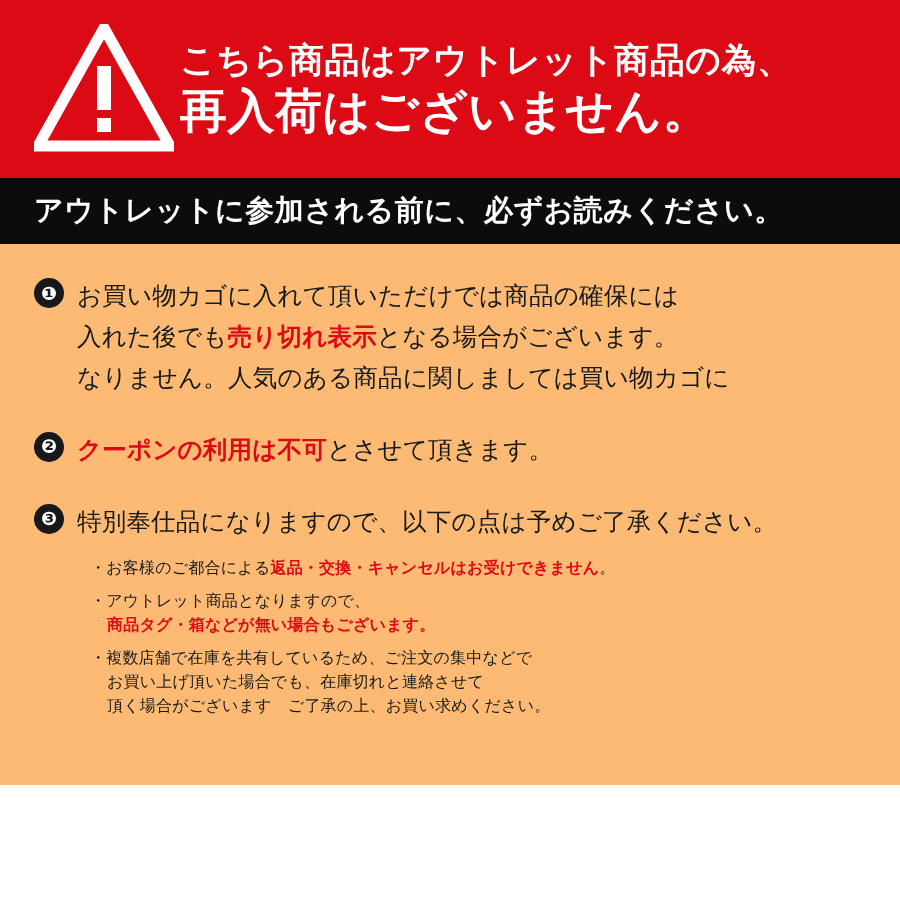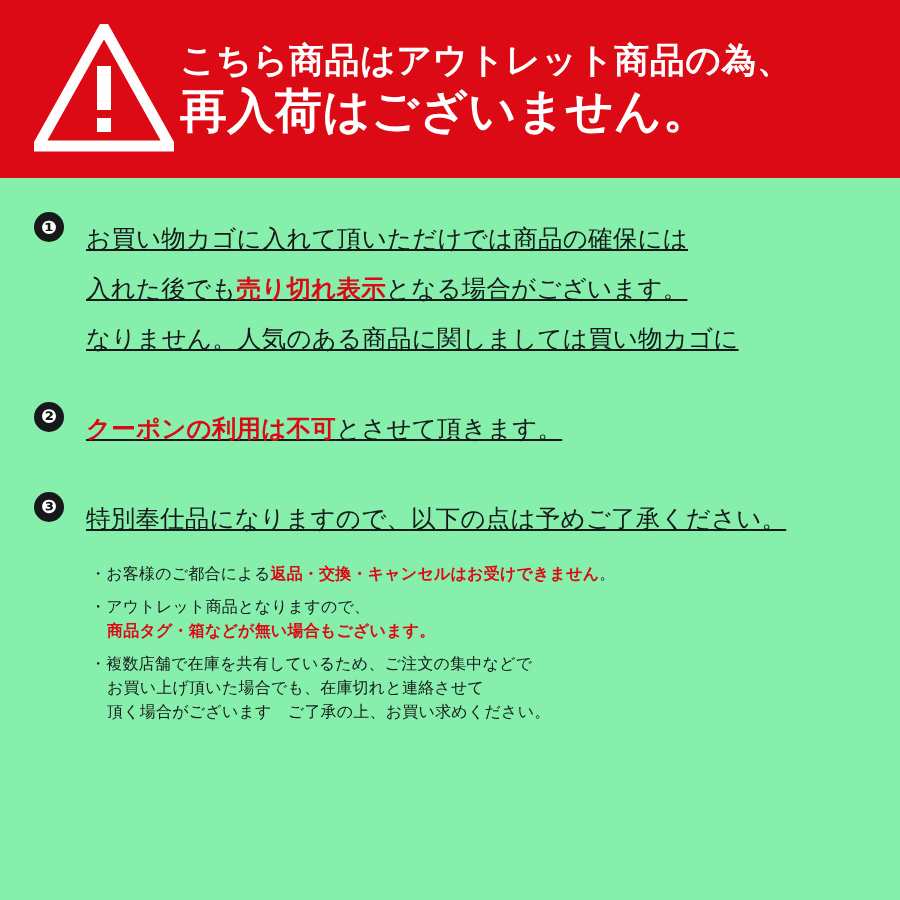--- a/index.html
+++ b/index.html
@@ -10,23 +10,23 @@
   body {
     width: 900px;
     height: 900px;
     background: #ffffff;
     font-family: "Liberation Sans", "DejaVu Sans", sans-serif;
     overflow: hidden;
   }
 
   .page {
     width: 900px;
-    height: 900px;
+    height: 785px;
     position: relative;
-    background: #86efac;
+    background: #fdba74;
   }
 
   
   .banner {
     background: #dc0a14;
     height: 178px;
     display: flex;
     align-items: center;
     padding: 0 18px 0 34px;
   }
@@ -95,21 +95,21 @@
     align-items: center;
     justify-content: center;
     margin-right: 10px;
     margin-top: 4px;
   }
   .item-body {
     font-size: 24.5px;
     line-height: 1.55;
     letter-spacing: 0.2px;
   }
-  .item-body p { margin: 12px; text-decoration: underline; }
+  .item-body p { margin: 3px; }
   .red { color: #dc0a14; font-weight: bold; }
 
   .item3 { margin-bottom: 12px; }
 
   .sublist {
     padding-left: 56px;
     font-size: 16px;
     line-height: 1.5;
     letter-spacing: 0.2px;
   }
@@ -132,20 +132,23 @@
         <rect x="63" y="42" width="14" height="44" fill="#ffffff"></rect>
         <rect x="63" y="94" width="14" height="14" fill="#ffffff"></rect>
       </svg>
     </div>
     <div class="banner-text">
       <div class="banner-line1">こちら商品はアウトレット商品の為、</div>
       <div class="banner-line2">再入荷はございません。</div>
     </div>
   </div>
 
+  <div class="blackbar">
+    <div class="blackbar-text">アウトレットに参加される前に、必ずお読みください。</div>
+  </div>
 
   <div class="content">
 
     <div class="item">
       <div class="num">❶</div>
       <div class="item-body">
         <p>お買い物カゴに入れて頂いただけでは商品の確保には</p>
         <p>
           <span>入れた後でも</span><span class="red">売り切れ表示</span><span>となる場合がございます。</span>
         </p>

